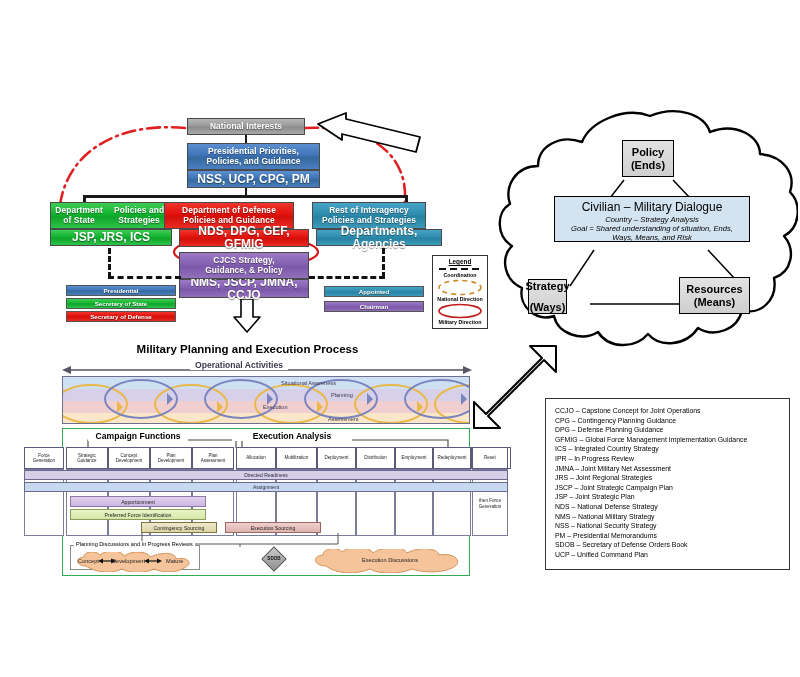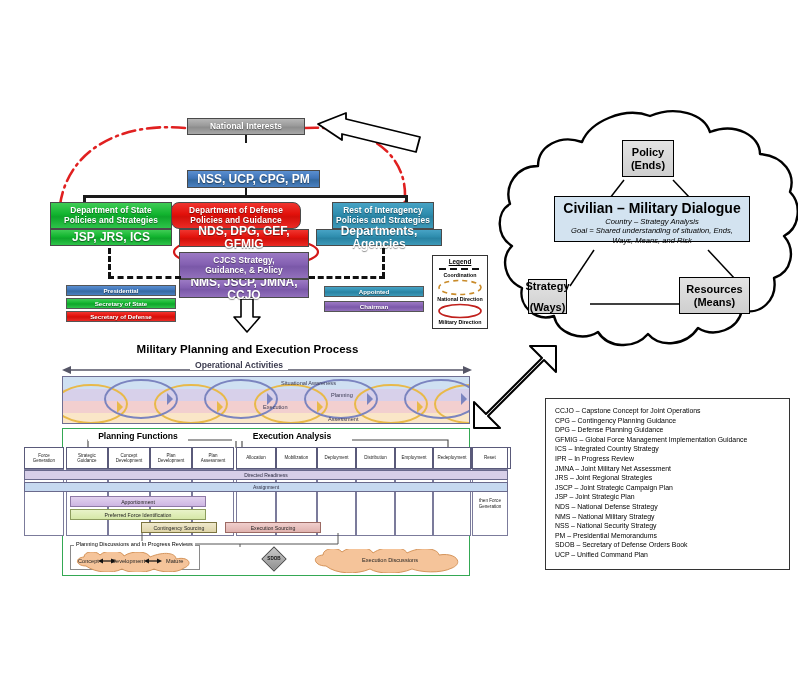--- a/index.html
+++ b/index.html
@@ -36,21 +36,21 @@
   .dirlegend{border:1px solid #333;background:#fff;}
   .dirlegend .lbl{font-size:5.3px;text-align:center;font-weight:bold;}
   .dirlegend .hdr{font-size:6.4px;text-align:center;font-weight:bold;text-decoration:underline;}
 
   
   .cbox{border:1.6px solid #000;background:linear-gradient(180deg,#e3e3e3,#cfcfcf);
         display:flex;flex-direction:column;align-items:center;justify-content:center;
         font-weight:bold;font-size:11px;line-height:1.18;text-align:center;}
   .dlgbox{border:1.6px solid #000;background:#d3e3f0;text-align:center;
           font-size:7.6px;line-height:1.22;padding:3px 4px;}
-  .dlgbox .b{font-weight:bold;font-size:14px;}
+  .dlgbox .b{font-weight:normal;font-size:12px;}
   .dlgbox .i{font-style:italic;}
 
   
   .acropanel{border:1px solid #333;background:#fff;padding:7px 9px;}
   .acropanel div{font-size:6.9px;line-height:1.39;white-space:nowrap;}
 
   
   .mpep-title{font-size:11.5px;font-weight:bold;text-align:center;}
   .opband{border:1px solid #6f6f92;background:#fff;overflow:hidden;}
   .stripe{position:absolute;left:0;right:0;}
@@ -95,46 +95,50 @@
   <svg class="abs" style="left:300px;top:112px;width:250px;height:60px;">
     <polygon points="18,12 46,1 46,7 120,25 116,40 42,22 42,28" fill="#ffffff" stroke="#000" stroke-width="1.8" stroke-linejoin="round"></polygon>
   </svg>
 
   <div class="abs gbox grey" style="left:187px;top:118px;width:118px;height:17px;">
     <span class="ttl">National Interests</span>
   </div>
 
   <div class="abs vline" style="left:245px;top:135px;width:2px;height:8px;"></div>
 
+  <div class="abs gbox blue" style="left:187px;top:143px;width:133px;height:27px;flex-direction:column;">
+    <span class="ttl">Presidential Priorities,</span>
+    <span class="ttl">Policies, and Guidance</span>
+  </div>
   <div class="abs gbox blue" style="left:187px;top:170px;width:133px;height:18px;">
     <span class="sub">NSS, UCP, CPG, PM</span>
   </div>
 
   <div class="abs vline" style="left:245px;top:188px;width:2px;height:8px;"></div>
   <div class="abs hline" style="left:83px;top:195px;width:325px;height:2.5px;"></div>
   <div class="abs vline" style="left:83px;top:195px;width:2.5px;height:8px;"></div>
   <div class="abs vline" style="left:405px;top:195px;width:2.5px;height:8px;"></div>
 
-  <div class="abs gbox green" style="left:50px;top:202px;width:122px;height:27px;flex-direction:column;">
+  <div class="abs gbox green" style="left:50px;top:202px;width:122px;height:27px;flex-direction:row;">
     <span class="ttl">Department of State</span>
     <span class="ttl">Policies and Strategies</span>
   </div>
   <div class="abs gbox green" style="left:50px;top:229px;width:122px;height:17px;">
     <span class="sub">JSP, JRS, ICS</span>
   </div>
 
-  <div class="abs gbox red" style="left:171px;top:202px;width:130px;height:27px;flex-direction:column;border-radius:8px;">
+  <div class="abs gbox red" style="left:164px;top:202px;width:130px;height:27px;flex-direction:column;">
     <span class="ttl">Department of  Defense</span>
     <span class="ttl">Policies and Guidance</span>
   </div>
   <div class="abs gbox red" style="left:179px;top:229px;width:130px;height:18px;">
     <span class="sub">NDS, DPG, GEF, GFMIG</span>
   </div>
 
-  <div class="abs gbox teal" style="left:332px;top:202px;width:102px;height:27px;flex-direction:column;">
+  <div class="abs gbox teal" style="left:312px;top:202px;width:114px;height:27px;flex-direction:column;">
     <span class="ttl">Rest of Interagency</span>
     <span class="ttl">Policies and Strategies</span>
   </div>
   <div class="abs gbox teal" style="left:316px;top:229px;width:126px;height:17px;">
     <span class="sub">Departments, Agencies</span>
   </div>
 
   <div class="abs gbox purple" style="left:179px;top:279px;width:130px;height:19px;">
     <span class="sub">NMS, JSCP, JMNA, CCJO</span>
   </div>
@@ -279,21 +283,21 @@
     <div class="striplbl" style="left:200px;top:26.5px;">Execution</div>
     <div class="striplbl" style="left:265px;top:38.5px;">Assessment</div>
   </div>
 
   <div class="abs greenbox" style="left:62px;top:428px;width:408px;height:148px;"></div>
 
   <svg class="abs" style="left:66px;top:432px;width:400px;height:18px;">
     <path d="M22,16 L22,8 L170,8 L170,16" fill="none" stroke="#444" stroke-width="1.1"></path>
     <path d="M176,16 L176,8 L382,8 L382,16" fill="none" stroke="#444" stroke-width="1.1"></path>
   </svg>
-  <div class="abs" style="left:88px;top:431px;width:100px;text-align:center;font-size:8.6px;font-weight:bold;background:#fff;">Planning Functions</div>
+  <div class="abs" style="left:88px;top:431px;width:100px;text-align:center;font-size:8.6px;font-weight:bold;background:#fff;">Campaign Functions</div>
   <div class="abs" style="left:232px;top:431px;width:120px;text-align:center;font-size:8.6px;font-weight:bold;background:#fff;">Execution Analysis</div>
 
   <div class="abs colhdr" style="left:24px;top:447px;width:40px;height:22px;flex-direction:column;">
     <span>Force</span>
     <span>Generation</span>
   </div>
   <div class="abs colhdr" style="left:66px;top:447px;width:42px;height:22px;flex-direction:column;">
     <span>Strategic</span>
     <span>Guidance</span>
   </div>

